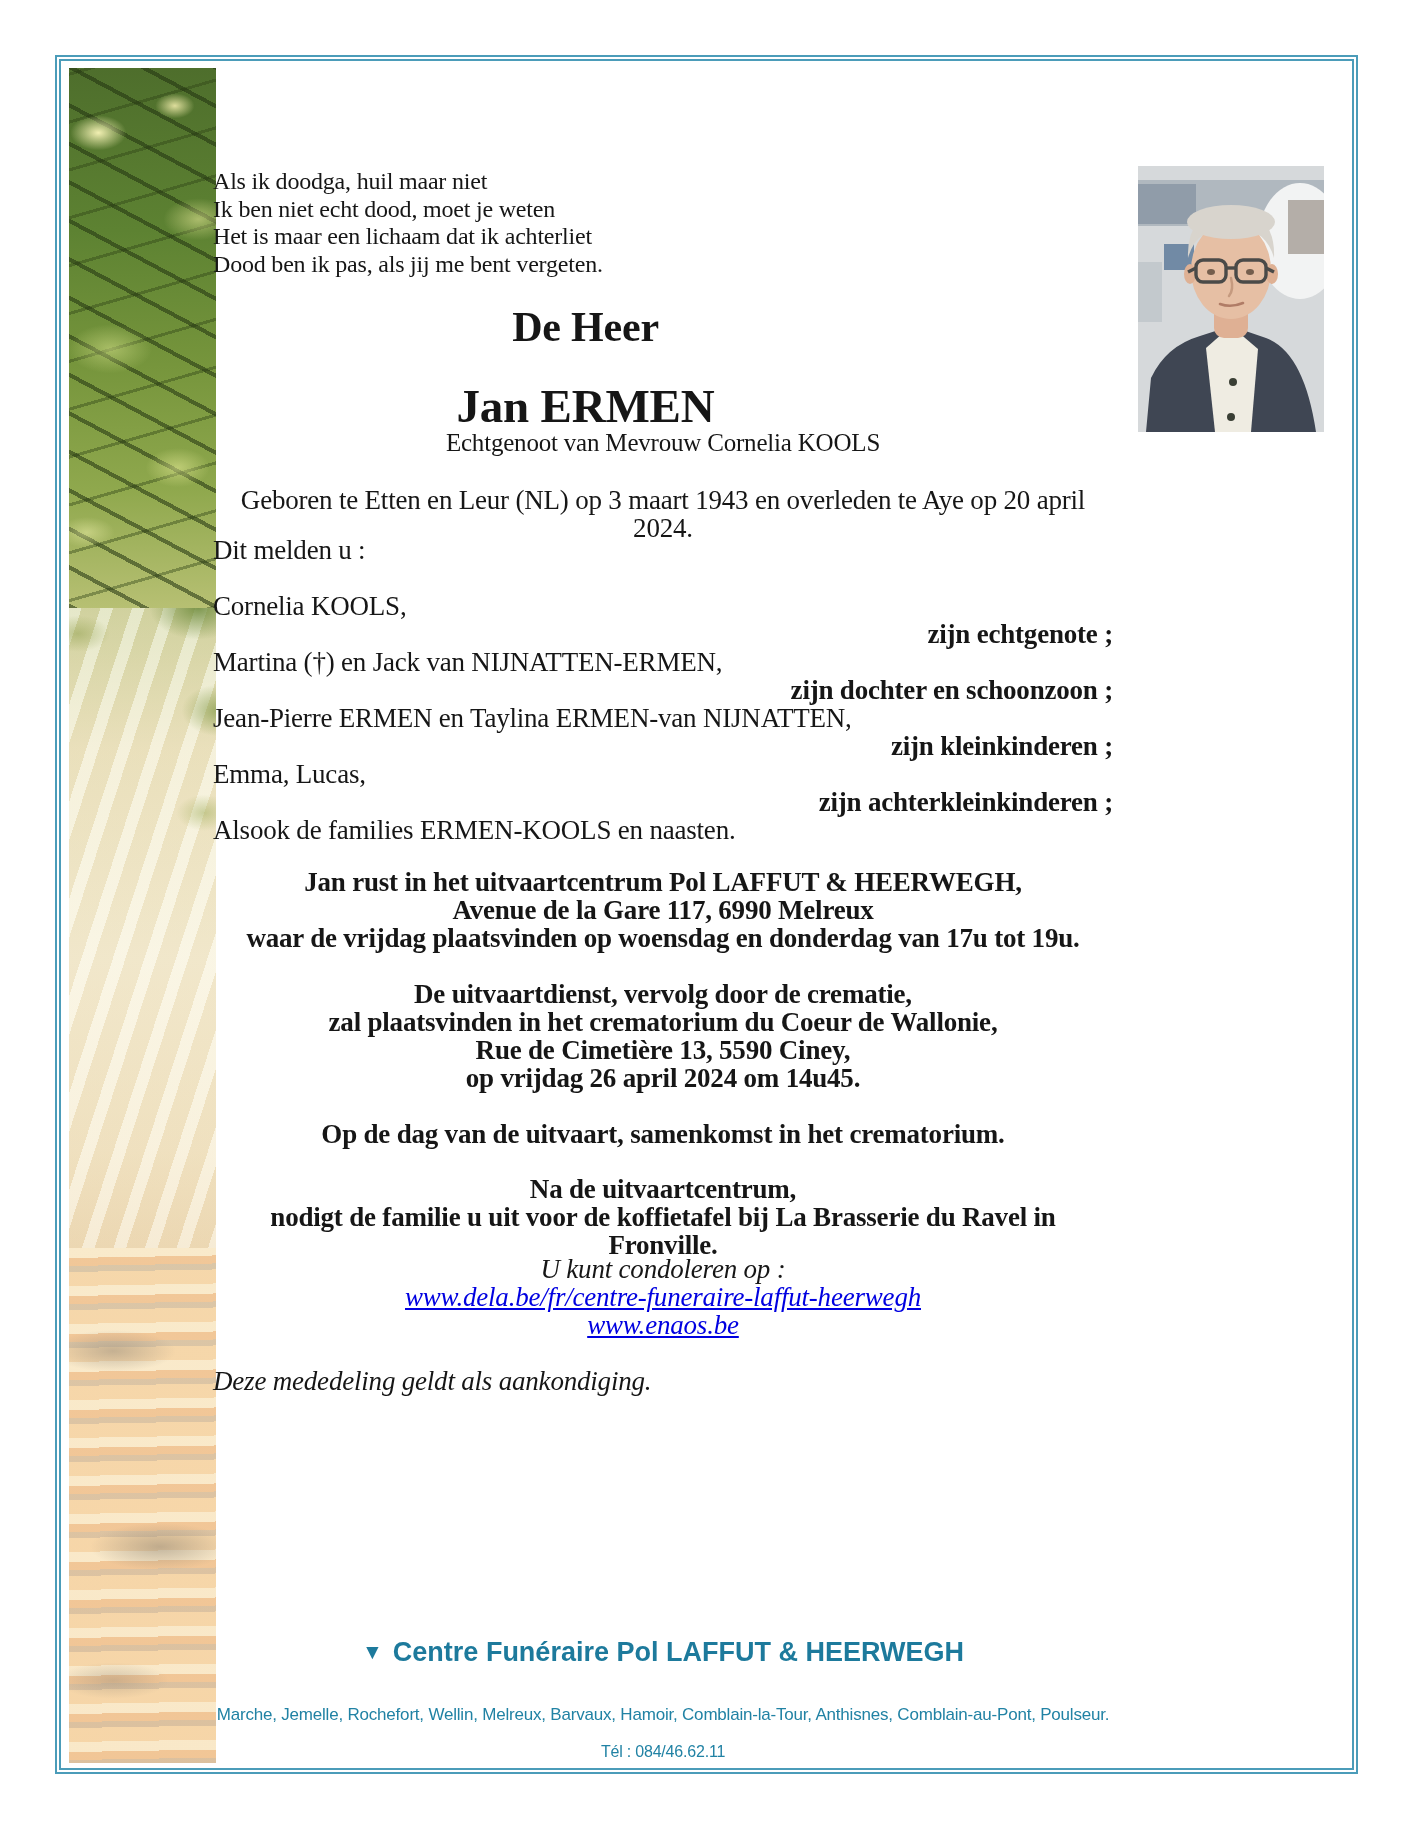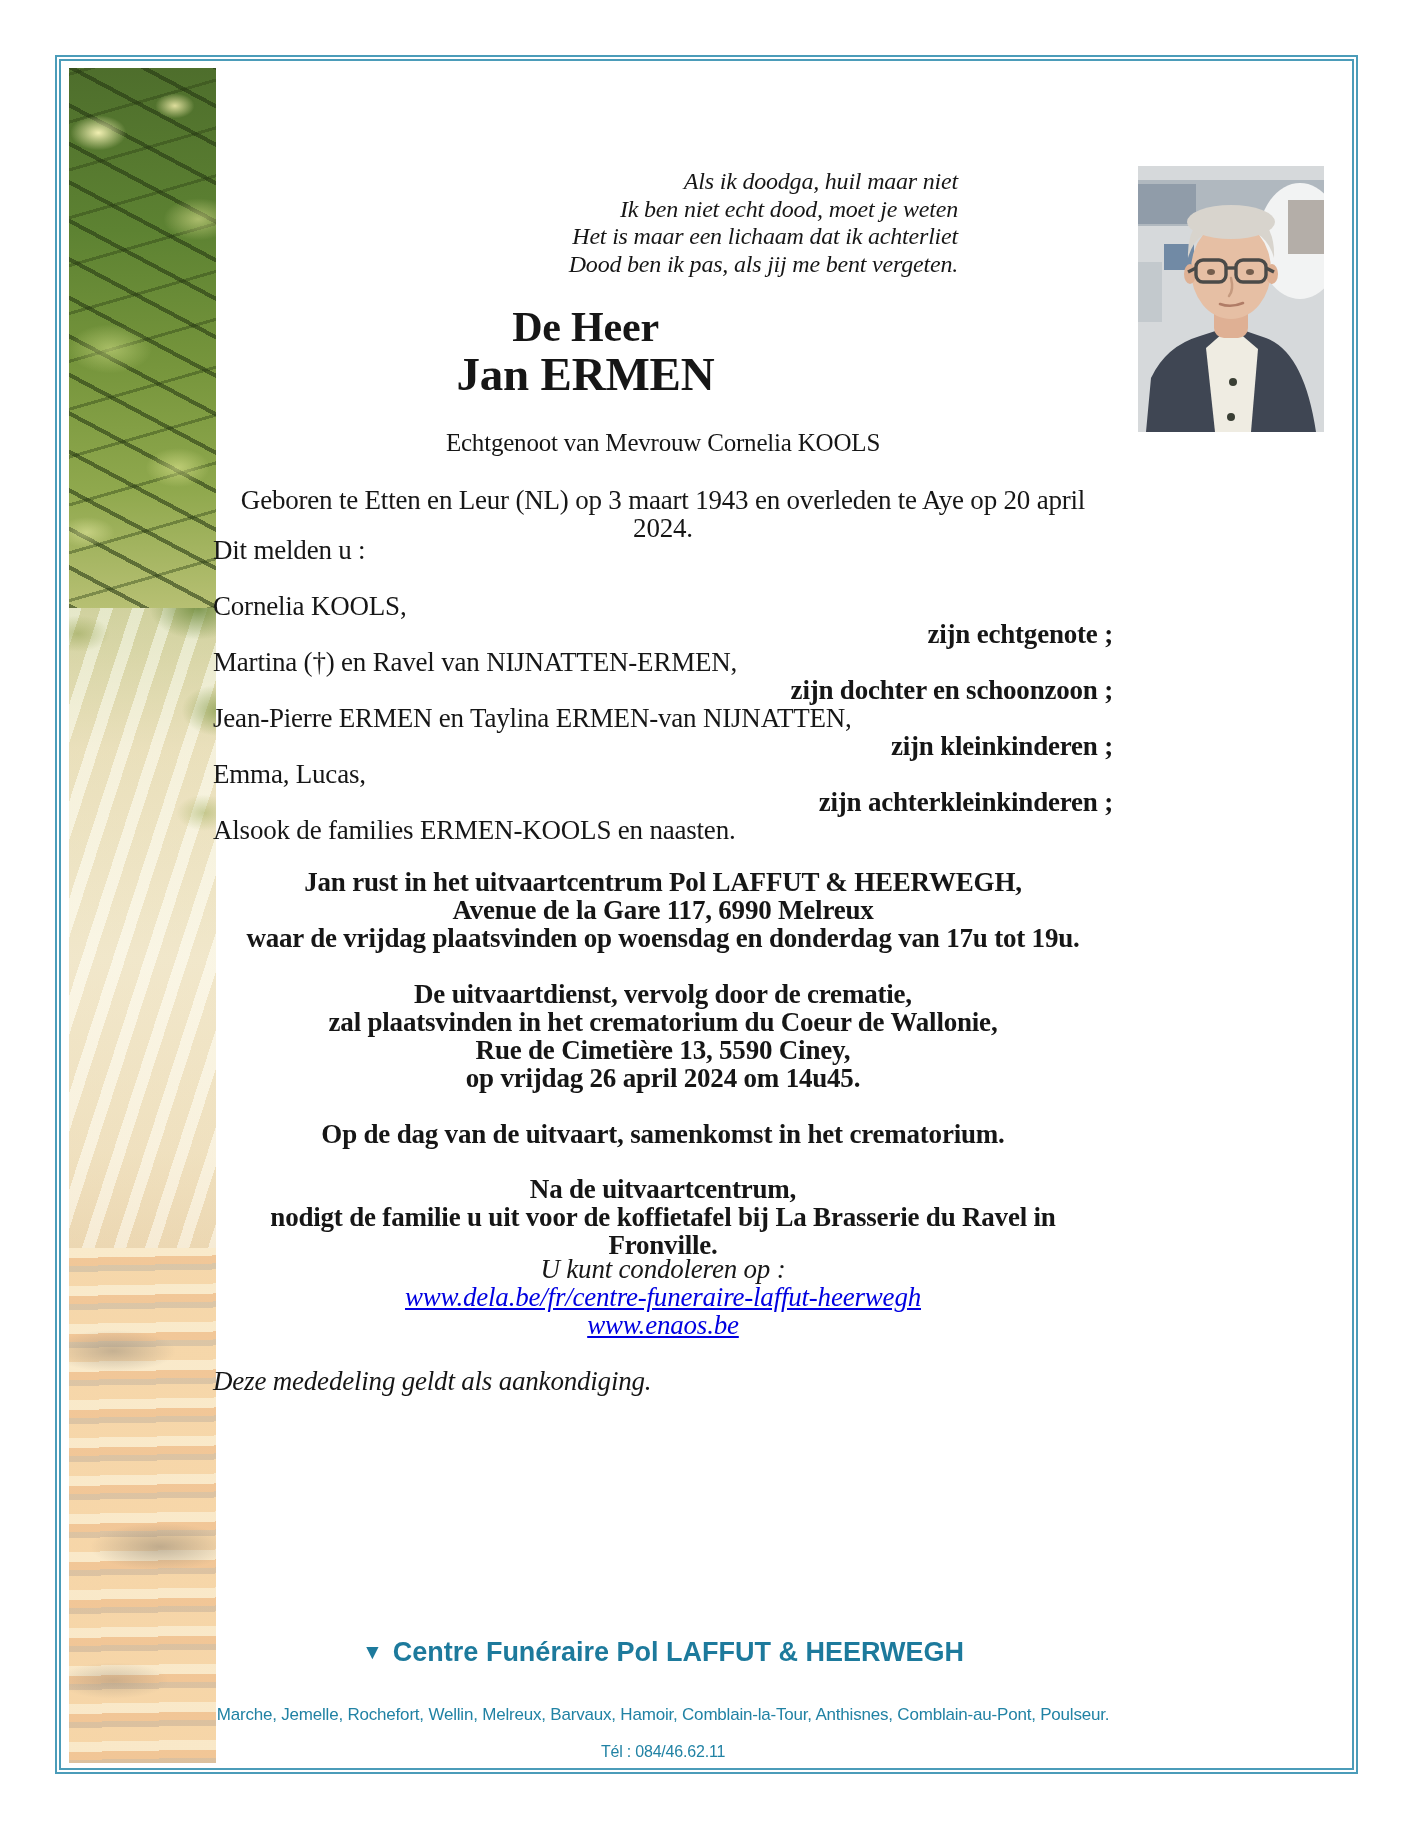--- a/index.html
+++ b/index.html
@@ -48,23 +48,23 @@
       radial-gradient(ellipse 80px 26px at 30% 84%, rgba(150,138,120,.4), transparent 70%),
       repeating-linear-gradient(179deg, rgba(252,238,208,.85) 0 10px, rgba(242,198,150,.9) 10px 18px, rgba(208,188,162,.55) 18px 24px, rgba(248,216,170,.85) 24px 38px),
       linear-gradient(180deg,#e7d3ae 0%,#eccda4 40%,#e9c69b 100%);
   }
   
   .portrait{position:absolute;left:1138px;top:166px;width:186px;height:266px;}
   .portrait svg{display:block;}
   
   .content{position:absolute;left:213px;top:0;width:900px;}
   .blk{position:absolute;left:0;width:900px;line-height:28px;font-size:27px;letter-spacing:-0.2px;}
-  .poem{top:168px;width:745px;text-align:right;font-style:italic;font-size:24px;line-height:27.5px;}
+  .poem{top:168px;width:745px;text-align:left;font-size:24px;line-height:27.5px;}
   .title1{top:303px;width:745px;text-align:center;font-weight:bold;font-size:42px;line-height:48px;}
-  .title2{top:348px;width:745px;text-align:center;font-weight:bold;font-size:47px;line-height:52px;}
+  .title2{top:380px;width:745px;text-align:center;font-weight:bold;font-size:47px;line-height:52px;}
   .subtitle{top:424px;font-size:25px;line-height:38px;text-align:center;}
   .born{top:486px;text-align:center;}
   .intro{top:536px;}
   .family{top:592px;}
   .fam-name{text-align:left;}
   .fam-rel{text-align:right;font-weight:bold;}
   .closing{text-align:left;}
   .visitation{top:868px;font-weight:bold;text-align:center;}
   .service{top:980px;font-weight:bold;text-align:center;}
   .gathering{top:1120px;font-weight:bold;text-align:center;}
@@ -146,21 +146,21 @@
   <div class="blk title2">Jan ERMEN</div>
   <div class="blk subtitle">Echtgenoot van Mevrouw Cornelia KOOLS</div>
 
   <div class="blk born">Geboren te Etten en Leur (NL) op 3 maart 1943 en overleden te Aye op 20 april 2024.</div>
 
   <div class="blk intro">Dit melden u :</div>
 
   <div class="blk family">
     <div class="fam-name">Cornelia KOOLS,</div>
     <div class="fam-rel">zijn echtgenote ;</div>
-    <div class="fam-name">Martina (†) en Ravel van NIJNATTEN-ERMEN,</div>
+    <div class="fam-name">Martina (†) en Jack van NIJNATTEN-ERMEN,</div>
     <div class="fam-rel">zijn dochter en schoonzoon ;</div>
     <div class="fam-name">Jean-Pierre ERMEN en Taylina ERMEN-van NIJNATTEN,</div>
     <div class="fam-rel">zijn kleinkinderen ;</div>
     <div class="fam-name">Emma, Lucas,</div>
     <div class="fam-rel">zijn achterkleinkinderen ;</div>
     <div class="closing">Alsook de families ERMEN-KOOLS en naasten.</div>
   </div>
 
   <div class="blk visitation">
     <div>Jan rust in het uitvaartcentrum Pol LAFFUT &amp; HEERWEGH,</div>

